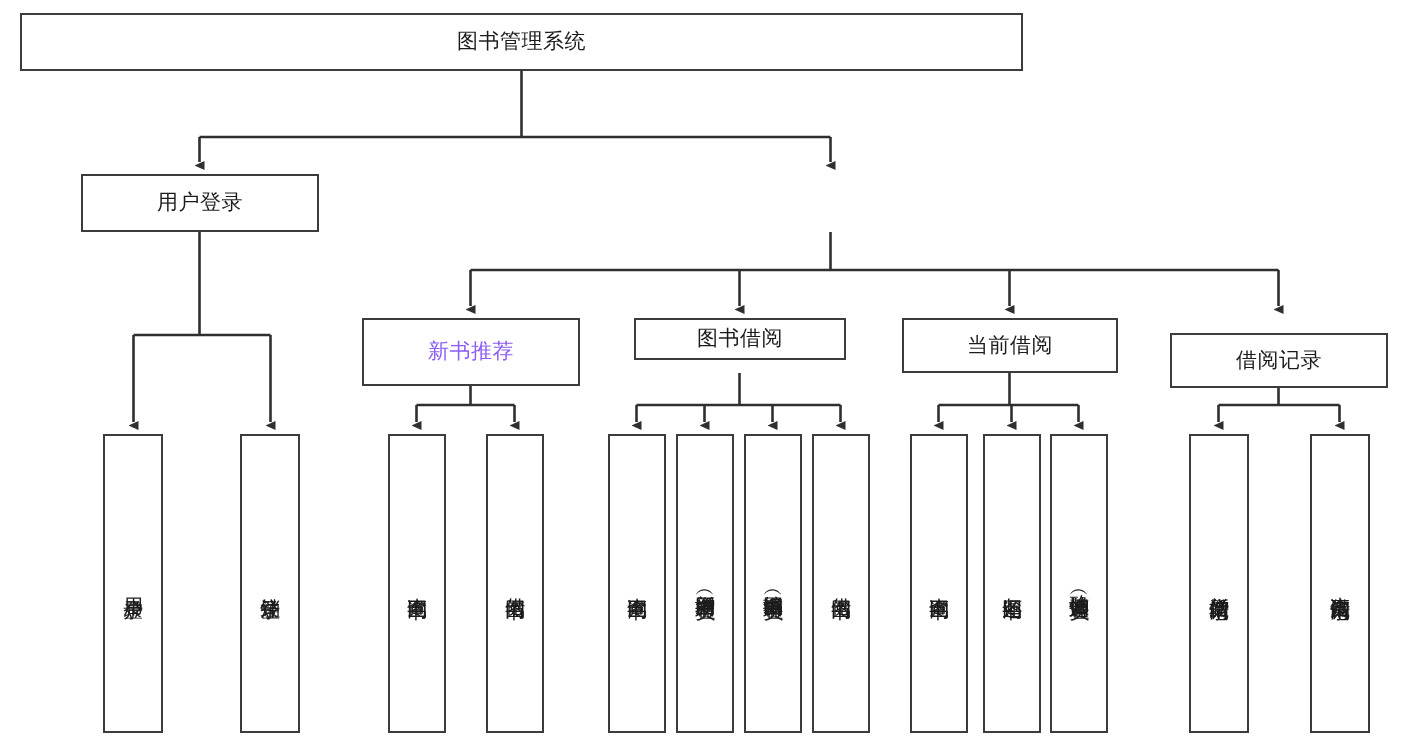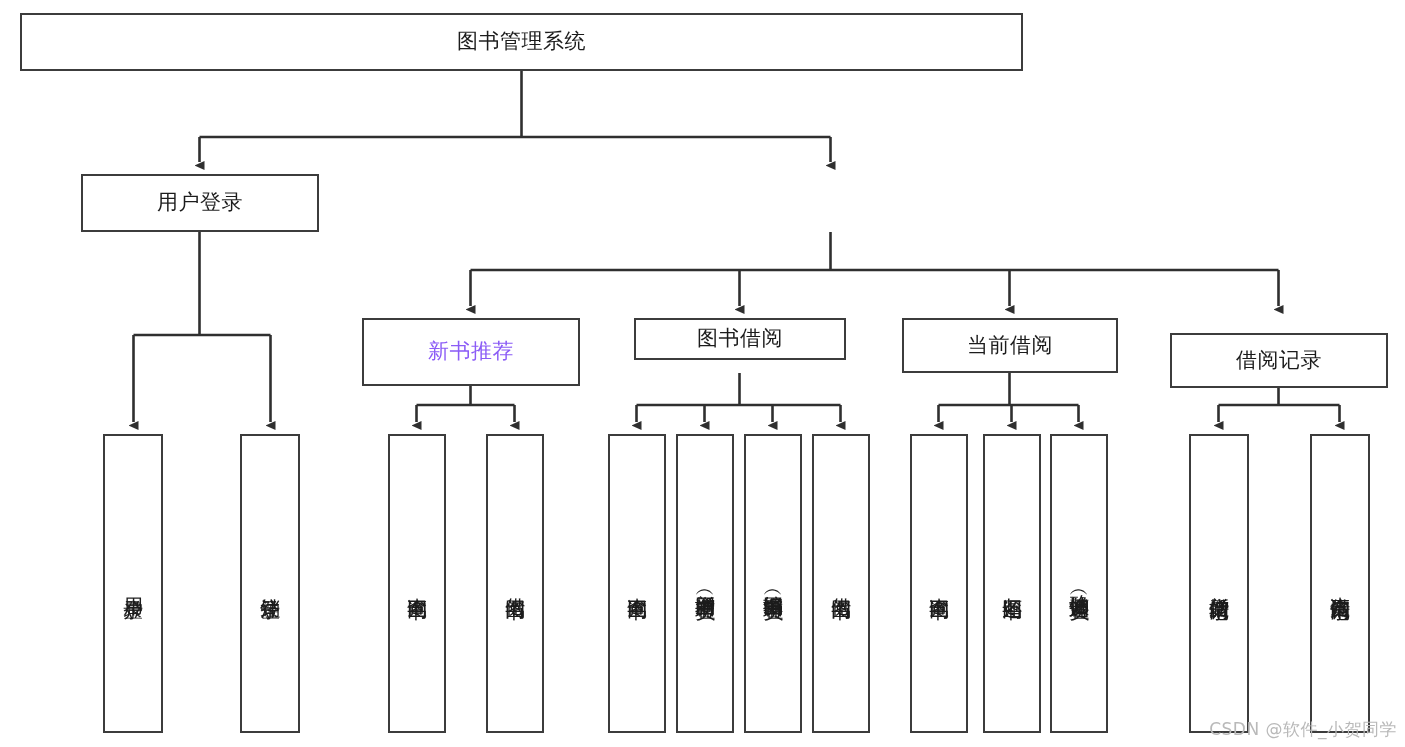--- a/index.html
+++ b/index.html
@@ -181,15 +181,14 @@
   <div class="node node-leaf" id="node-leaf-10" style="left: 1050px; top: 434px; width: 58px; height: 299px; border-color: rgb(60, 60, 60); background: rgb(255, 255, 255); color: rgb(28, 28, 28);">
     <span class="leaf-text">确认归还（管理员）</span>
   </div>
   <div class="node node-leaf" id="node-leaf-11" style="left: 1189px; top: 434px; width: 60px; height: 299px; border-color: rgb(60, 60, 60); background: rgb(255, 255, 255); color: rgb(28, 28, 28);">
     <span class="leaf-text">新增借阅记录</span>
   </div>
   <div class="node node-leaf" id="node-leaf-12" style="left: 1310px; top: 434px; width: 60px; height: 299px; border-color: rgb(60, 60, 60); background: rgb(255, 255, 255); color: rgb(28, 28, 28);">
     <span class="leaf-text">查询借阅记录</span>
   </div>
 
-  <div id="watermark" style="color: rgb(185, 185, 185);">CSDN @软件_小贺同学</div>
 
 </div>
 
 </body></html>

